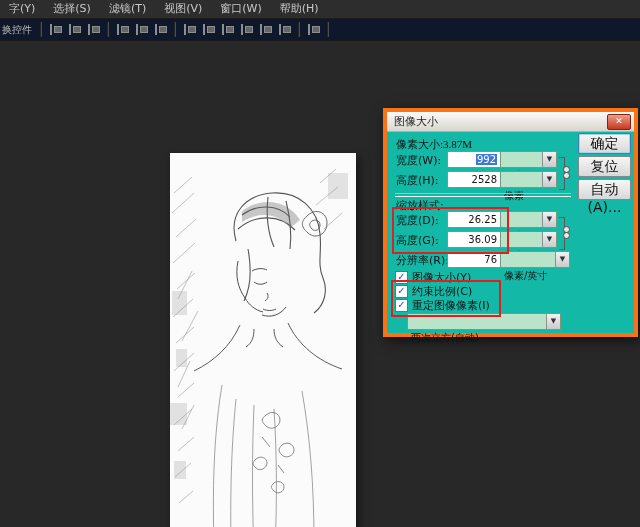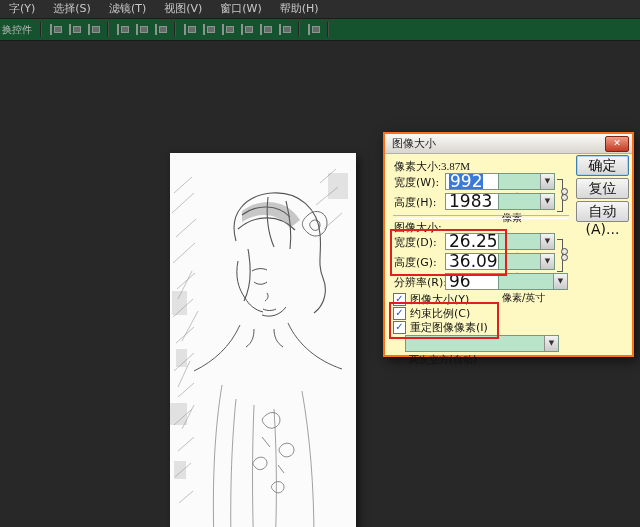--- a/index.html
+++ b/index.html
@@ -6,49 +6,49 @@
   .root{position:relative;width:640px;height:527px;background:#282828;overflow:hidden;
         font-family:"DejaVu Sans","Liberation Sans",sans-serif;-webkit-font-smoothing:antialiased;}
 
   
   .menubar{position:absolute;top:0;left:0;right:0;height:18px;background:#2d2d2d;
            border-bottom:1px solid #1c1c1c;display:flex;align-items:center;
            color:#c9c9c9;font-size:11px;z-index:5;}
   .menu-item{padding:0 9px;line-height:18px;cursor:default;white-space:nowrap;}
 
   
-  .optionsbar{position:absolute;top:19px;left:0;right:0;height:21px;background:#14532d;
+  .optionsbar{position:absolute;top:19px;left:0;right:0;height:21px;background:#0f172a;
               border-bottom:1px solid #191919;display:flex;align-items:center;
               color:#b9b9b9;font-size:10px;z-index:5;}
   .opt-label{margin-left:2px;margin-right:4px;white-space:nowrap;}
   .tb-sep{width:1px;height:15px;background:#262626;border-right:1px solid #4d4d4d;margin:0 4px;}
   .tool-icon{width:17px;height:15px;margin:0 1px;position:relative;opacity:.9;}
   .tool-icon::before{content:"";position:absolute;left:3px;top:2px;width:2px;height:11px;background:#9b9b9b;}
   .tool-icon::after{content:"";position:absolute;left:7px;top:4px;width:6px;height:5px;background:#6e6e6e;border:1px solid #9b9b9b;}
 
   
   .canvas{position:absolute;top:40px;left:0;right:0;bottom:0;background:#282828;}
   .document{position:absolute;left:170px;top:113px;width:186px;height:402px;background:#fbfbfb;
             box-shadow:3px 4px 9px rgba(0,0,0,.55);}
   .document svg{display:block;width:100%;height:100%;}
 
   
-  .dialog{position:absolute;left:383px;top:132px;width:247px;height:221px;background:#fef9c3;
-          border:2px solid #f97316;box-shadow:3px 4px 12px rgba(0,0,0,.6);
+  .dialog{position:absolute;left:383px;top:108px;width:247px;height:221px;background:#14b8a6;
+          border:4px solid #f97316;box-shadow:3px 4px 12px rgba(0,0,0,.6);
           font-size:11px;color:#111;z-index:10;}
   .dlg-title{position:absolute;top:0;left:0;right:0;height:19px;
              background:linear-gradient(#fbfaf8,#d9d6cf);border-bottom:1px solid #b3b0a9;
              display:flex;align-items:center;padding-left:7px;font-size:11px;color:#222;}
   .dlg-close{position:absolute;top:2px;right:3px;width:22px;height:14px;
              background:linear-gradient(#f0a globals 0,#c0392b);
              background:linear-gradient(#ef9c86,#c43a22);border:1px solid #7d2414;border-radius:2px;
              color:#fff;font-size:9px;line-height:13px;text-align:center;cursor:pointer;}
   .lbl{position:absolute;white-space:nowrap;}
   .txt{position:absolute;height:15px;background:#fff;border:1px solid #8b8b8b;
-       font-size:17px;line-height:15px;padding:0 3px;overflow:hidden;}
+       font-size:10px;line-height:15px;padding:0 3px;overflow:hidden;text-align:right;}
   .sel-val{background:#3b79d6;color:#fff;padding:0 1px;}
   .unit-dd{position:absolute;height:15px;background:#b9e4c9;border:1px solid #74997f;
            display:flex;align-items:stretch;font-size:10px;line-height:15px;cursor:pointer;}
   .dd-text{flex:1;padding:16px 3px;white-space:nowrap;overflow:hidden;}
   .dd-arrow{width:13px;background:linear-gradient(#f3f3f3,#cacaca);border-left:1px solid #8f8f8f;
             font-size:7px;text-align:center;line-height:15px;color:#333;}
   .etch{position:absolute;left:8px;width:176px;height:2px;border-top:1px solid #bab7b0;border-bottom:1px solid #fff;}
   .chk{position:absolute;left:8px;display:flex;align-items:center;gap:4px;cursor:pointer;white-space:nowrap;}
   .chk-box{width:11px;height:11px;background:#fff;border:1px solid #6f6f6f;color:#2553c0;
            font-size:10px;line-height:10px;text-align:center;}
@@ -178,35 +178,35 @@
     <div class="txt" style="left:60px;top:39px;width:46px;">
       <span class="sel-val">992</span>
     </div>
     <div class="unit-dd" style="left:113px;top:39px;width:55px;">
       <span class="dd-text">像素</span>
       <span class="dd-arrow">▼</span>
     </div>
 
     <span class="lbl" style="left:9px;top:61px;">高度(H):</span>
     <div class="txt" style="left:60px;top:59px;width:46px;">
-      <span>1983</span>
+      <span>2528</span>
     </div>
     <div class="unit-dd" style="left:113px;top:59px;width:55px;">
       <span class="dd-text">像素</span>
       <span class="dd-arrow">▼</span>
     </div>
     <div class="bracket" style="left:172px;top:45px;height:31px;"></div>
     <div class="chain" style="left:176px;top:54px;">
         <i></i>
         <i></i>
       </div>
 
     <div class="etch" style="top:81px;"></div>
 
-    <span class="lbl" style="left:9px;top:86px;">图像大小:</span>
+    <span class="lbl" style="left:9px;top:86px;">缩放样式:</span>
 
     <span class="lbl" style="left:9px;top:101px;">宽度(D):</span>
     <div class="txt" style="left:60px;top:99px;width:46px;">
       <span>26.25</span>
     </div>
     <div class="unit-dd" style="left:113px;top:99px;width:55px;">
       <span class="dd-text">厘米</span>
       <span class="dd-arrow">▼</span>
     </div>
 
@@ -219,21 +219,21 @@
       <span class="dd-arrow">▼</span>
     </div>
     <div class="bracket" style="left:172px;top:105px;height:31px;"></div>
     <div class="chain" style="left:176px;top:114px;">
         <i></i>
         <i></i>
       </div>
 
     <span class="lbl" style="left:9px;top:141px;">分辨率(R):</span>
     <div class="txt" style="left:60px;top:139px;width:46px;">
-      <span>96</span>
+      <span>76</span>
     </div>
     <div class="unit-dd" style="left:113px;top:139px;width:68px;">
       <span class="dd-text">像素/英寸</span>
       <span class="dd-arrow">▼</span>
     </div>
 
     <div class="chk" style="top:158px;">
       <span class="chk-box">✓</span>
       <span>图像大小(Y)</span>
     </div>

